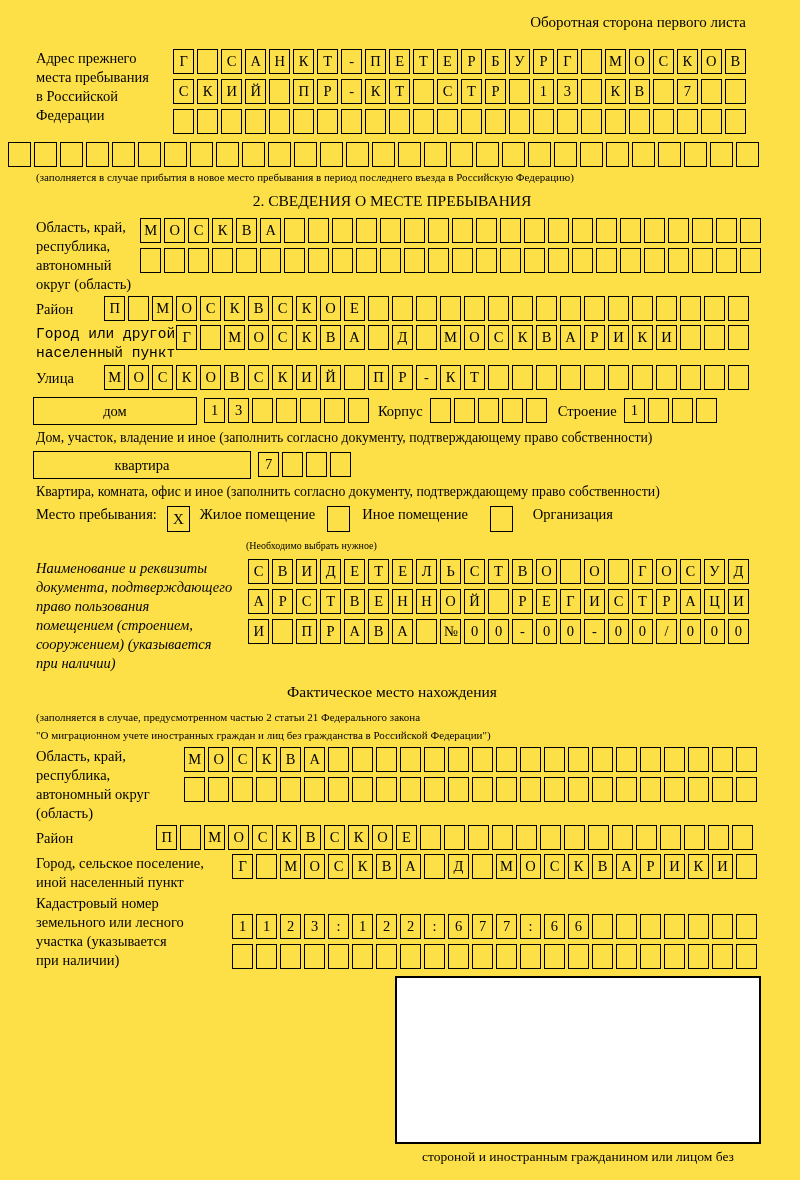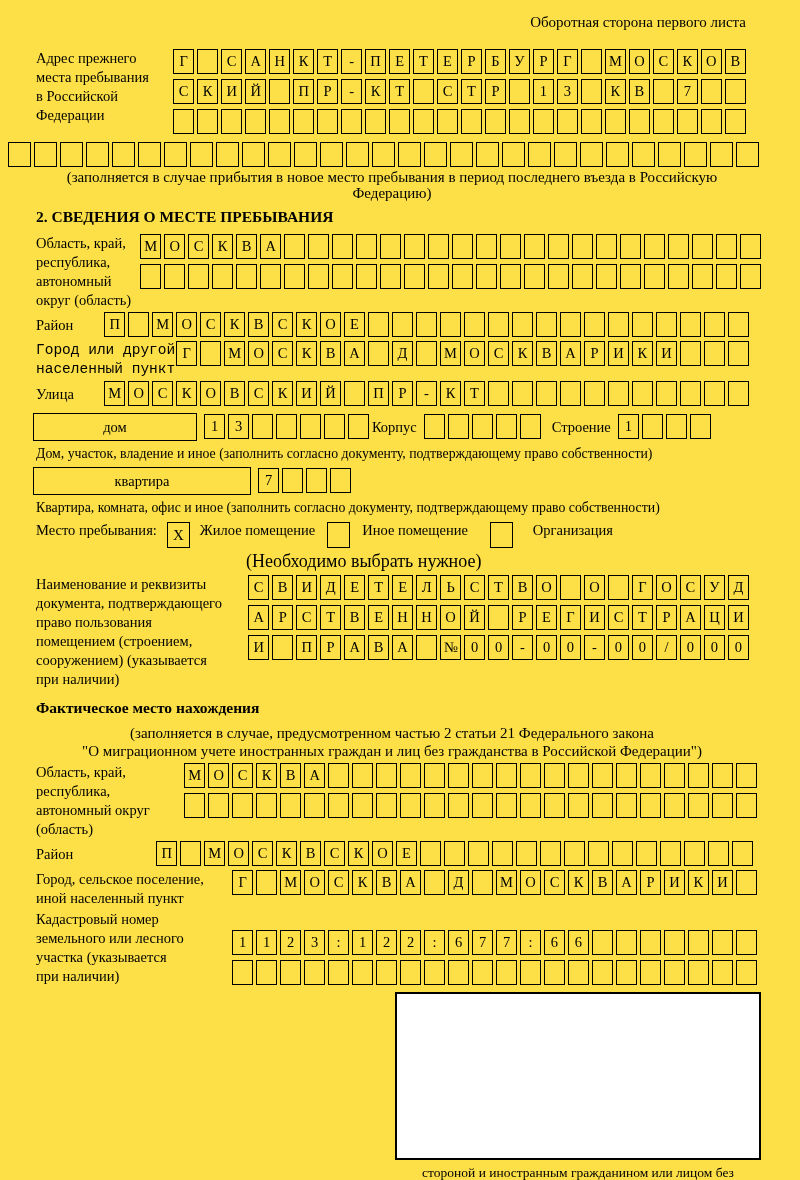--- a/index.html
+++ b/index.html
@@ -16,22 +16,22 @@
   .cellrows .cells{margin-bottom:5px;}
   .cells{display:flex;flex-wrap:nowrap;}
   .cell{
     flex:none;box-sizing:border-box;width:21.4px;height:25px;
     border:1.7px solid #000;margin-right:2.6px;
     display:flex;align-items:center;justify-content:center;
     font-size:14.5px;line-height:1;
   }
   .row-wide .cell{width:23.4px;}
   .overflow-row{margin:3px 0 2px -28px;}
-  .center-note{text-align:center;font-size:15px;line-height:16px;margin:2px 0;}
-  .h2{text-align:left;font-weight:bold;font-size:15.5px;margin:7px 0 8px 0;}
+  .center-note{font-size:11px;line-height:16px;margin:2px 0;}
+  .h2{text-align:center;font-weight:normal;font-size:15.5px;margin:7px 0 8px 0;}
   .mt2{margin-top:2px;} .mt4{margin-top:4px;}
   .fieldbox{
     flex:none;box-sizing:border-box;border:1.7px solid #000;height:28px;
     display:flex;align-items:center;justify-content:center;font-size:14.5px;
   }
   .inline-lbl{font-size:14.5px;line-height:28px;flex:none;}
   .checkbox{
     flex:none;box-sizing:border-box;width:23px;height:26px;border:1.7px solid #000;
     display:flex;align-items:center;justify-content:center;font-size:15px;
   }
@@ -346,21 +346,21 @@
     <div class="fieldbox" style="width:164px;margin-left:-3px;">дом</div>
     <div class="cells" style="margin-left:7px;margin-top:1px;">
         <span class="cell">1</span>
         <span class="cell">3</span>
         <span class="cell"></span>
         <span class="cell"></span>
         <span class="cell"></span>
         <span class="cell"></span>
         <span class="cell"></span>
       </div>
-    <div class="inline-lbl" style="">Корпус</div>
+    <div class="inline-lbl" style="margin-left:6px;">Корпус</div>
     <div class="cells" style="margin-left:7px;margin-top:1px;">
         <span class="cell"></span>
         <span class="cell"></span>
         <span class="cell"></span>
         <span class="cell"></span>
         <span class="cell"></span>
       </div>
     <div class="inline-lbl" style="margin-left:8px;">Строение</div>
     <div class="cells" style="margin-left:7px;margin-top:1px;">
         <span class="cell">1</span>
@@ -384,24 +384,24 @@
 
   <div class="stay-row">
     <span>Место пребывания:</span>
     <span class="checkbox gap10">X</span>
     <span class="gap10">Жилое помещение</span>
     <span class="checkbox gap12"></span>
     <span class="gap12">Иное помещение</span>
     <span class="checkbox gap22"></span>
     <span class="gap20">Организация</span>
   </div>
-  <div class="lbl" style="font-size:18px;margin:2px 0 0 210px;">(Необходимо выбрать нужное)</div>
+  <div class="lbl" style="font-size:10px;margin:2px 0 0 210px;">(Необходимо выбрать нужное)</div>
 
   <div class="frow mt4">
-    <div class="lbl" style="width:212px;">
+    <div class="lbl" style="width:212px;font-style:italic;">
       <span>Наименование и реквизиты</span><br>
       <span>документа, подтверждающего</span><br>
       <span>право пользования</span><br>
       <span>помещением (строением,</span><br>
       <span>сооружением) (указывается</span><br>
       <span>при наличии)</span>
     </div>
     <div class="cellrows">
       <div class="cells">
           <span class="cell">С</span>

